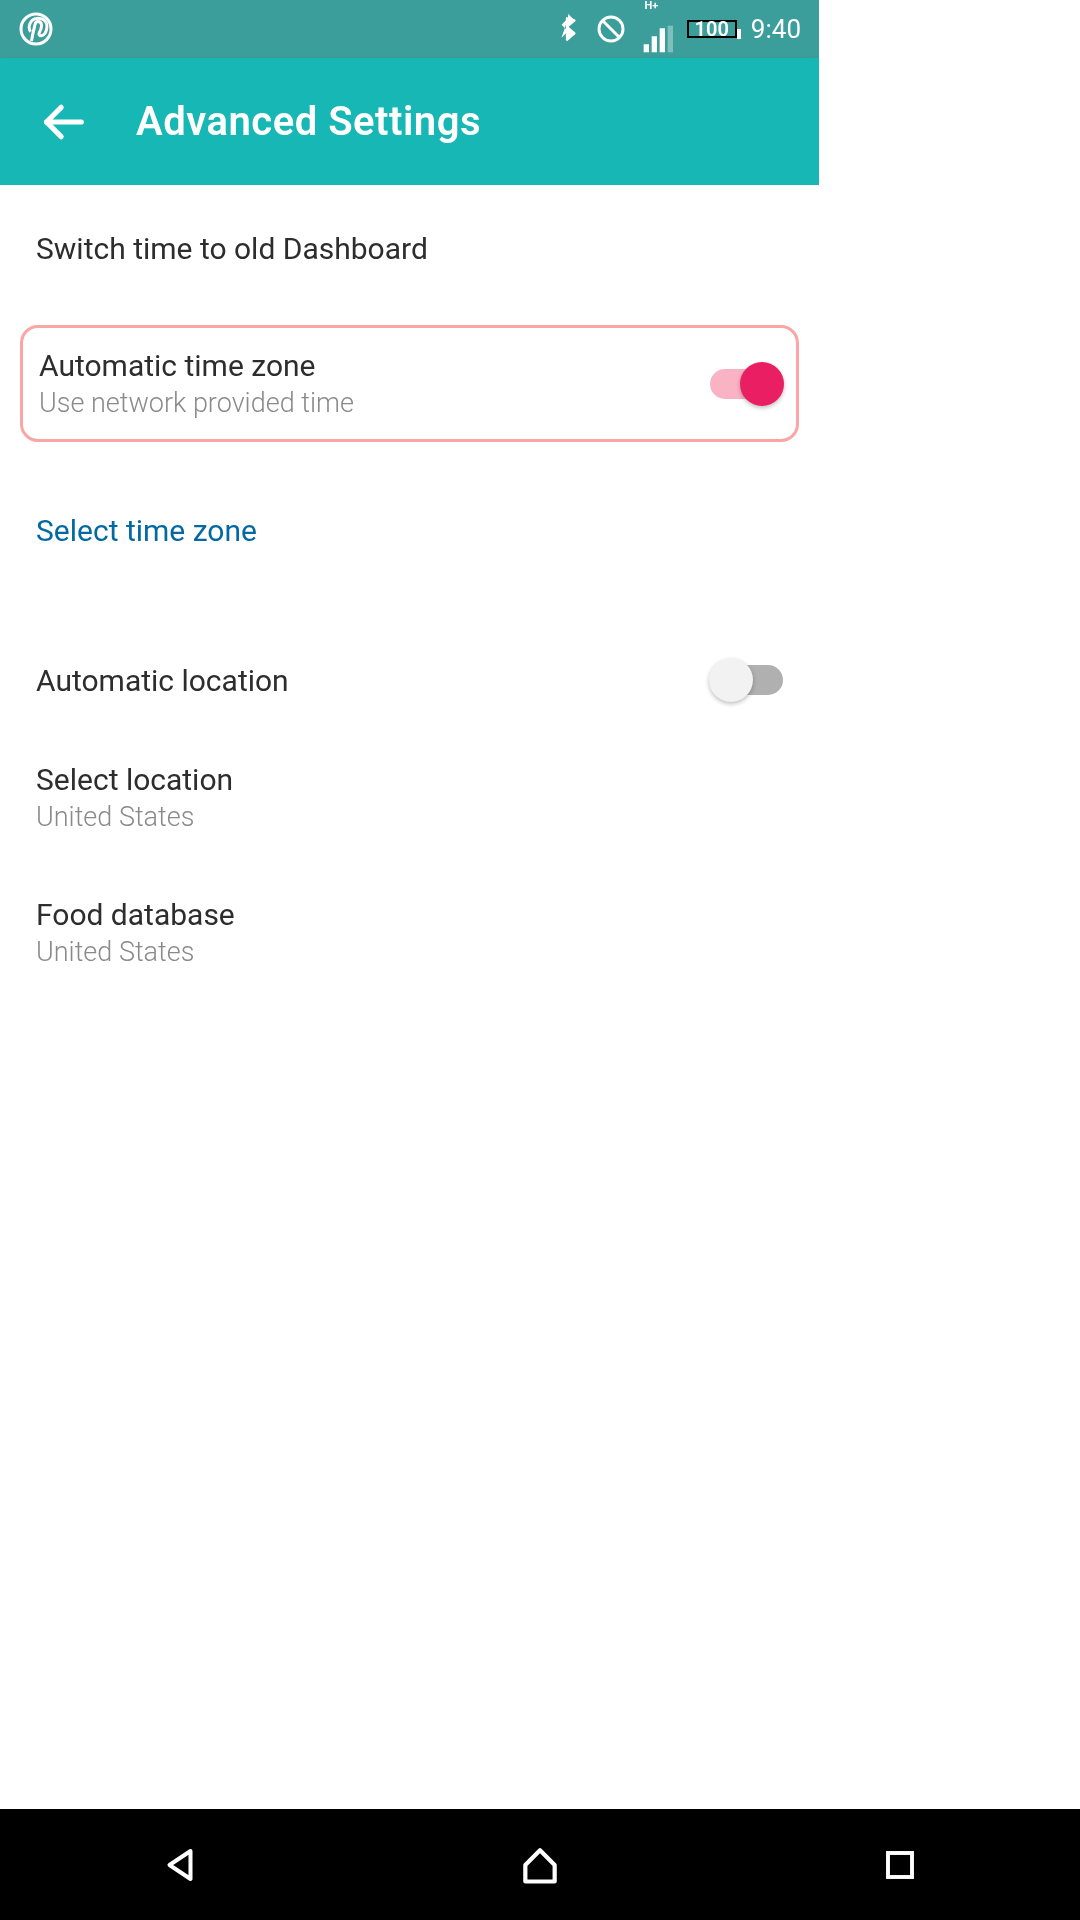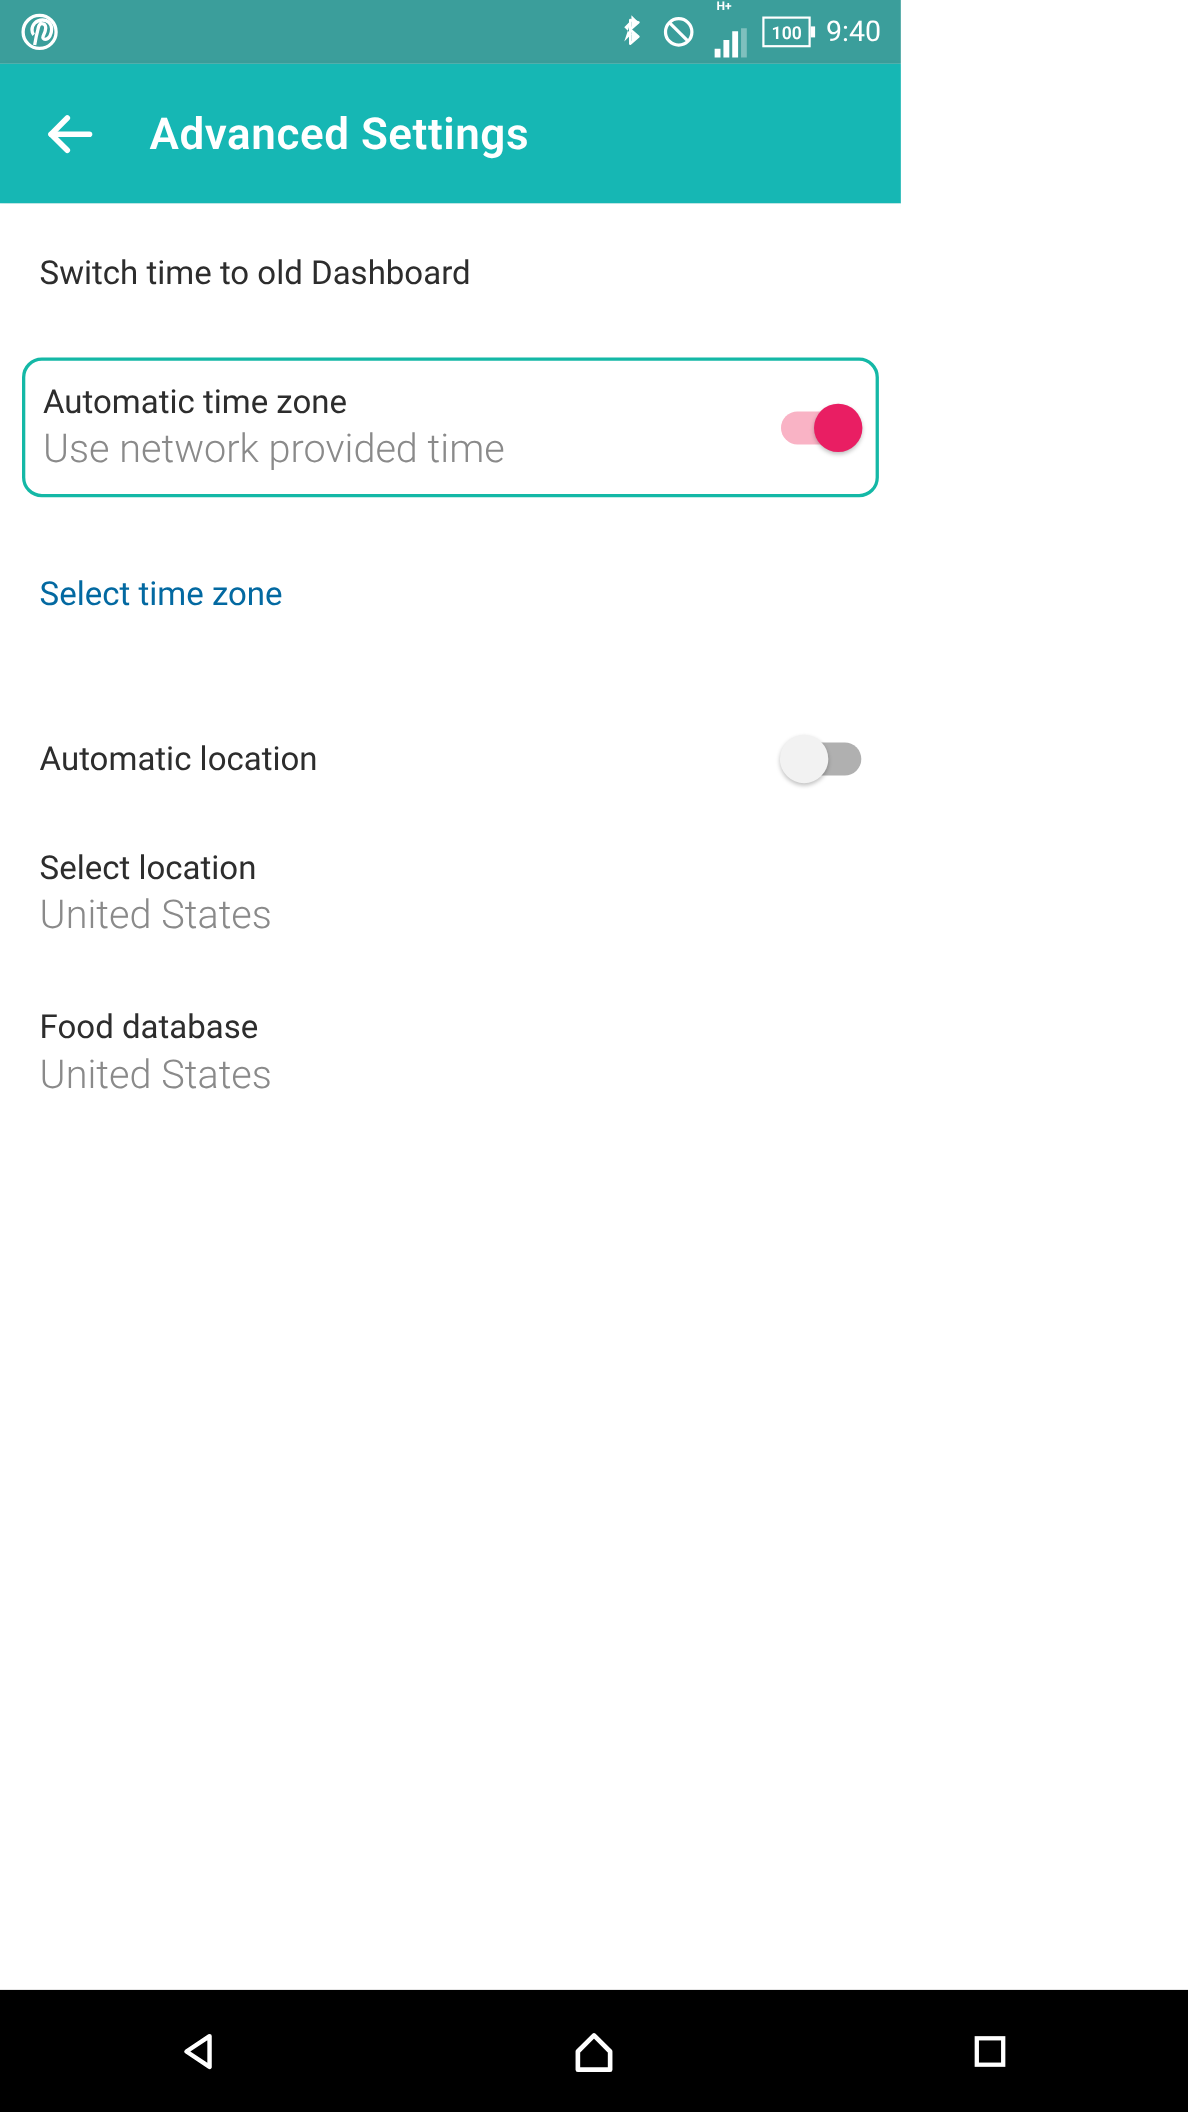--- a/index.html
+++ b/index.html
@@ -1,33 +1,33 @@
 <!DOCTYPE html>
 <html><head>
 <meta charset="utf-8">
 <style>
   * { box-sizing: border-box; margin: 0; padding: 0; }
   html, body { width: 819px; height: 1456px; font-family: -apple-system, BlinkMacSystemFont, "Segoe UI", Roboto, sans-serif; background: #fff; overflow: hidden; }
   .status-bar { height: 58px; background: #3b9e9b; display: flex; align-items: center; justify-content: space-between; padding: 0 18px; color: #fff; }
   .status-left { display: flex; align-items: center; }
   .status-right { display: flex; align-items: center; gap: 14px; }
-  .status-right .battery-box { border: 2px solid #ffffff; padding: 0 6px; font-size: 16px; font-weight: 600; height: 28px; display: flex; align-items: center; position: relative; }
+  .status-right .battery-box { border: 2px solid #000000; padding: 0 6px; font-size: 20px; font-weight: 600; height: 18px; display: flex; align-items: center; position: relative; }
   .status-right .battery-box::after { content: ""; position: absolute; right: -6px; top: 7px; width: 4px; height: 10px; background: #fff; }
   .status-time { font-size: 26px; font-weight: 400; }
   .hplus { font-size: 11px; font-weight: 700; position: relative; top: -12px; left: 4px; }
   .toolbar { height: 127px; background: #16b7b4; display: flex; align-items: center; padding: 0 18px; box-shadow: 0 3px 6px rgba(0,0,0,0.15); gap: 28px; }
   .toolbar .back { width: 90px; display: flex; align-items: center; justify-content: center; }
   .toolbar-title { color: #fff; font-size: 40px; font-weight: 600; letter-spacing: 0.5px; }
   .content { background: #fff; }
   .row { padding: 24px 36px; display: flex; align-items: center; justify-content: space-between; min-height: 110px; }
   .row-text { display: flex; flex-direction: column; gap: 4px; }
   .row-title { font-size: 30px; color: #2d2d2d; font-weight: 400; }
-  .row-sub { font-size: 36px; color: #8a8a8a; font-weight: 300; }
+  .row-sub { font-size: 27px; color: #8a8a8a; font-weight: 300; }
   .row.disabled .row-title { color: #0369a1; }
-  .highlight-box { border: 3px solid #14b8a6; border-radius: 18px; margin: 0 20px; padding: 20px 16px 20px 16px; display: flex; align-items: center; justify-content: space-between; }
+  .highlight-box { border: 3px solid #fca5a5; border-radius: 18px; margin: 0 20px; padding: 20px 16px 20px 16px; display: flex; align-items: center; justify-content: space-between; }
   .toggle { width: 70px; height: 30px; border-radius: 30px; position: relative; }
   .toggle.on { background: #f9b3c5; }
   .toggle.on::after { content: ""; position: absolute; right: -4px; top: -7px; width: 44px; height: 44px; border-radius: 50%; background: #e91e63; box-shadow: 0 2px 4px rgba(0,0,0,0.25); }
   .toggle.off { background: #b0b0b0; }
   .toggle.off::after { content: ""; position: absolute; left: -4px; top: -7px; width: 44px; height: 44px; border-radius: 50%; background: #f2f2f2; box-shadow: 0 2px 4px rgba(0,0,0,0.25); }
   .navbar { position: absolute; bottom: 0; left: 0; right: 0; height: 111px; background: #000; display: flex; align-items: center; justify-content: space-around; }
   .nav-btn { width: 120px; height: 60px; display: flex; align-items: center; justify-content: center; }
   svg { display: block; }
   .gap { height: 30px; }
 </style>

